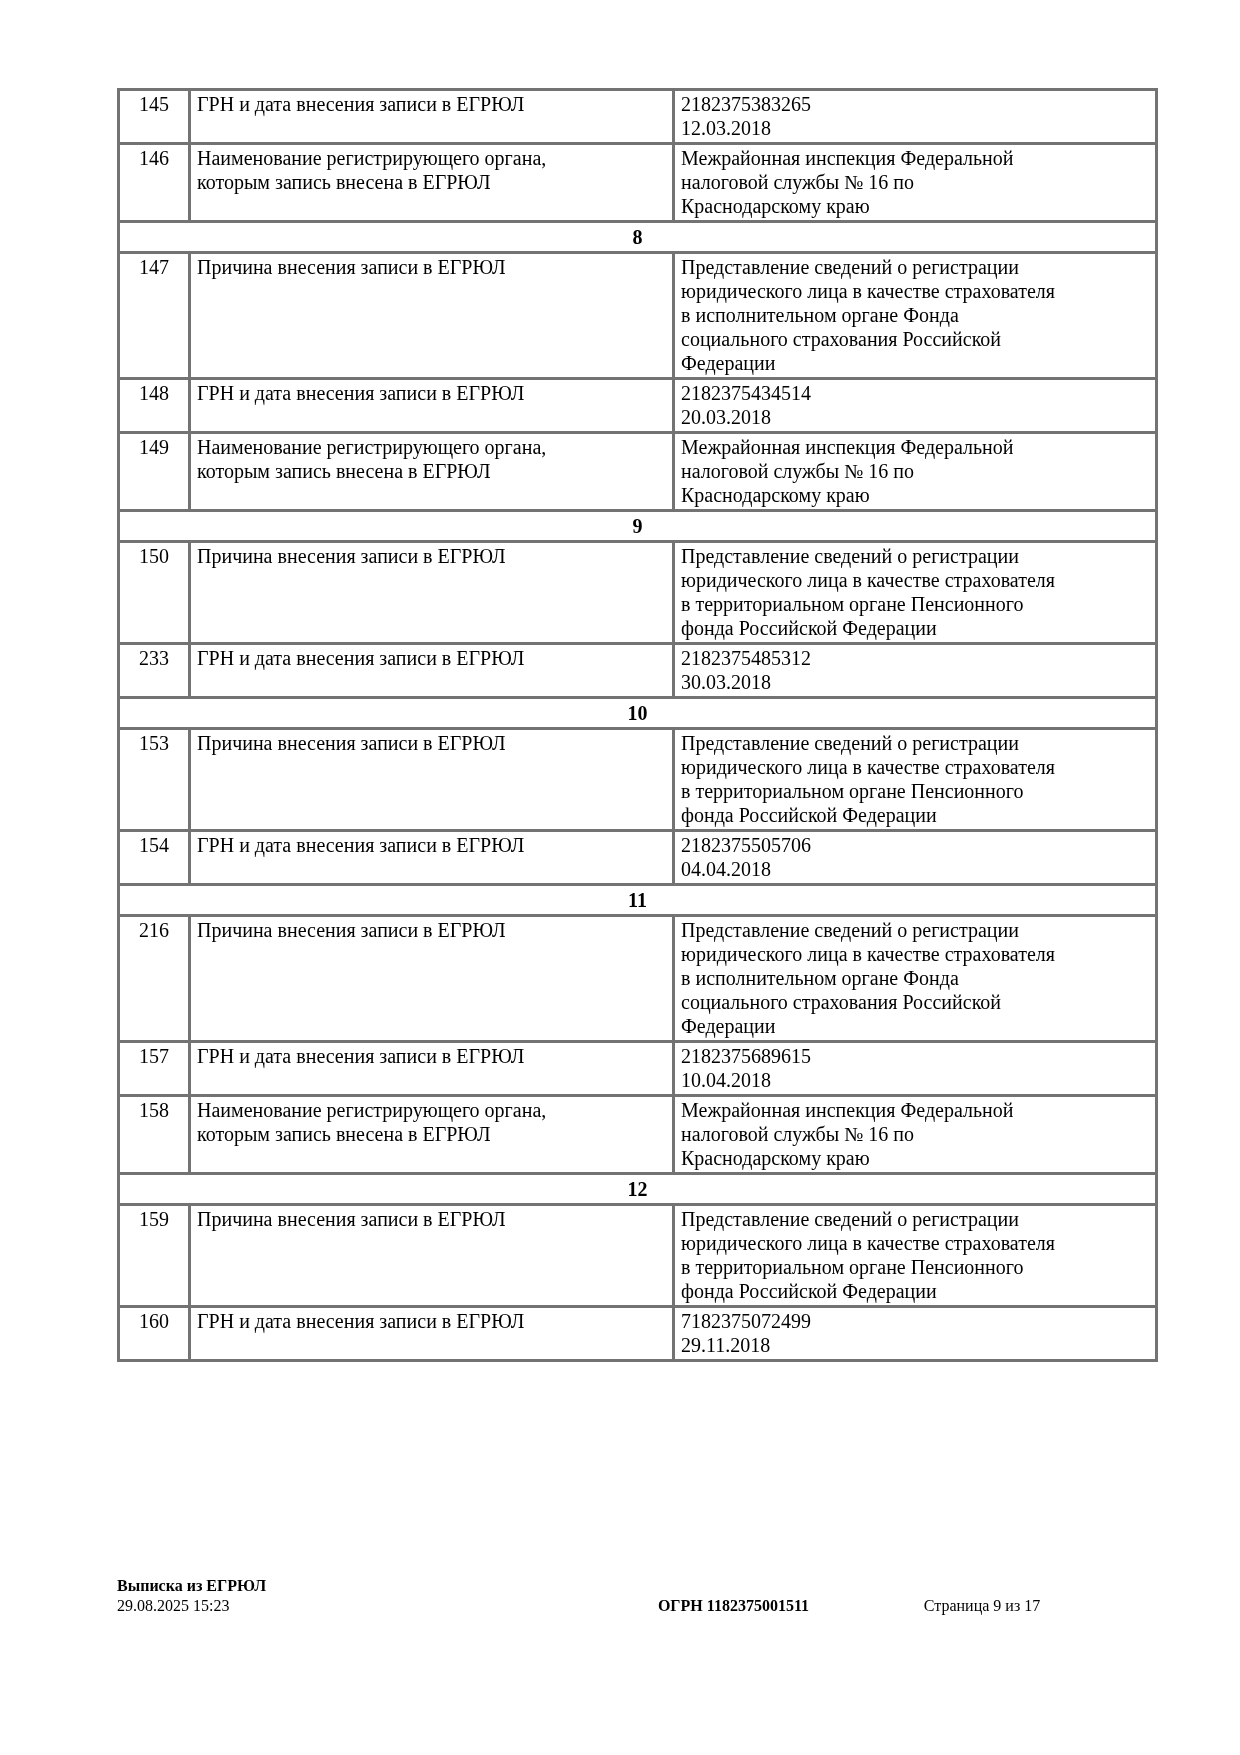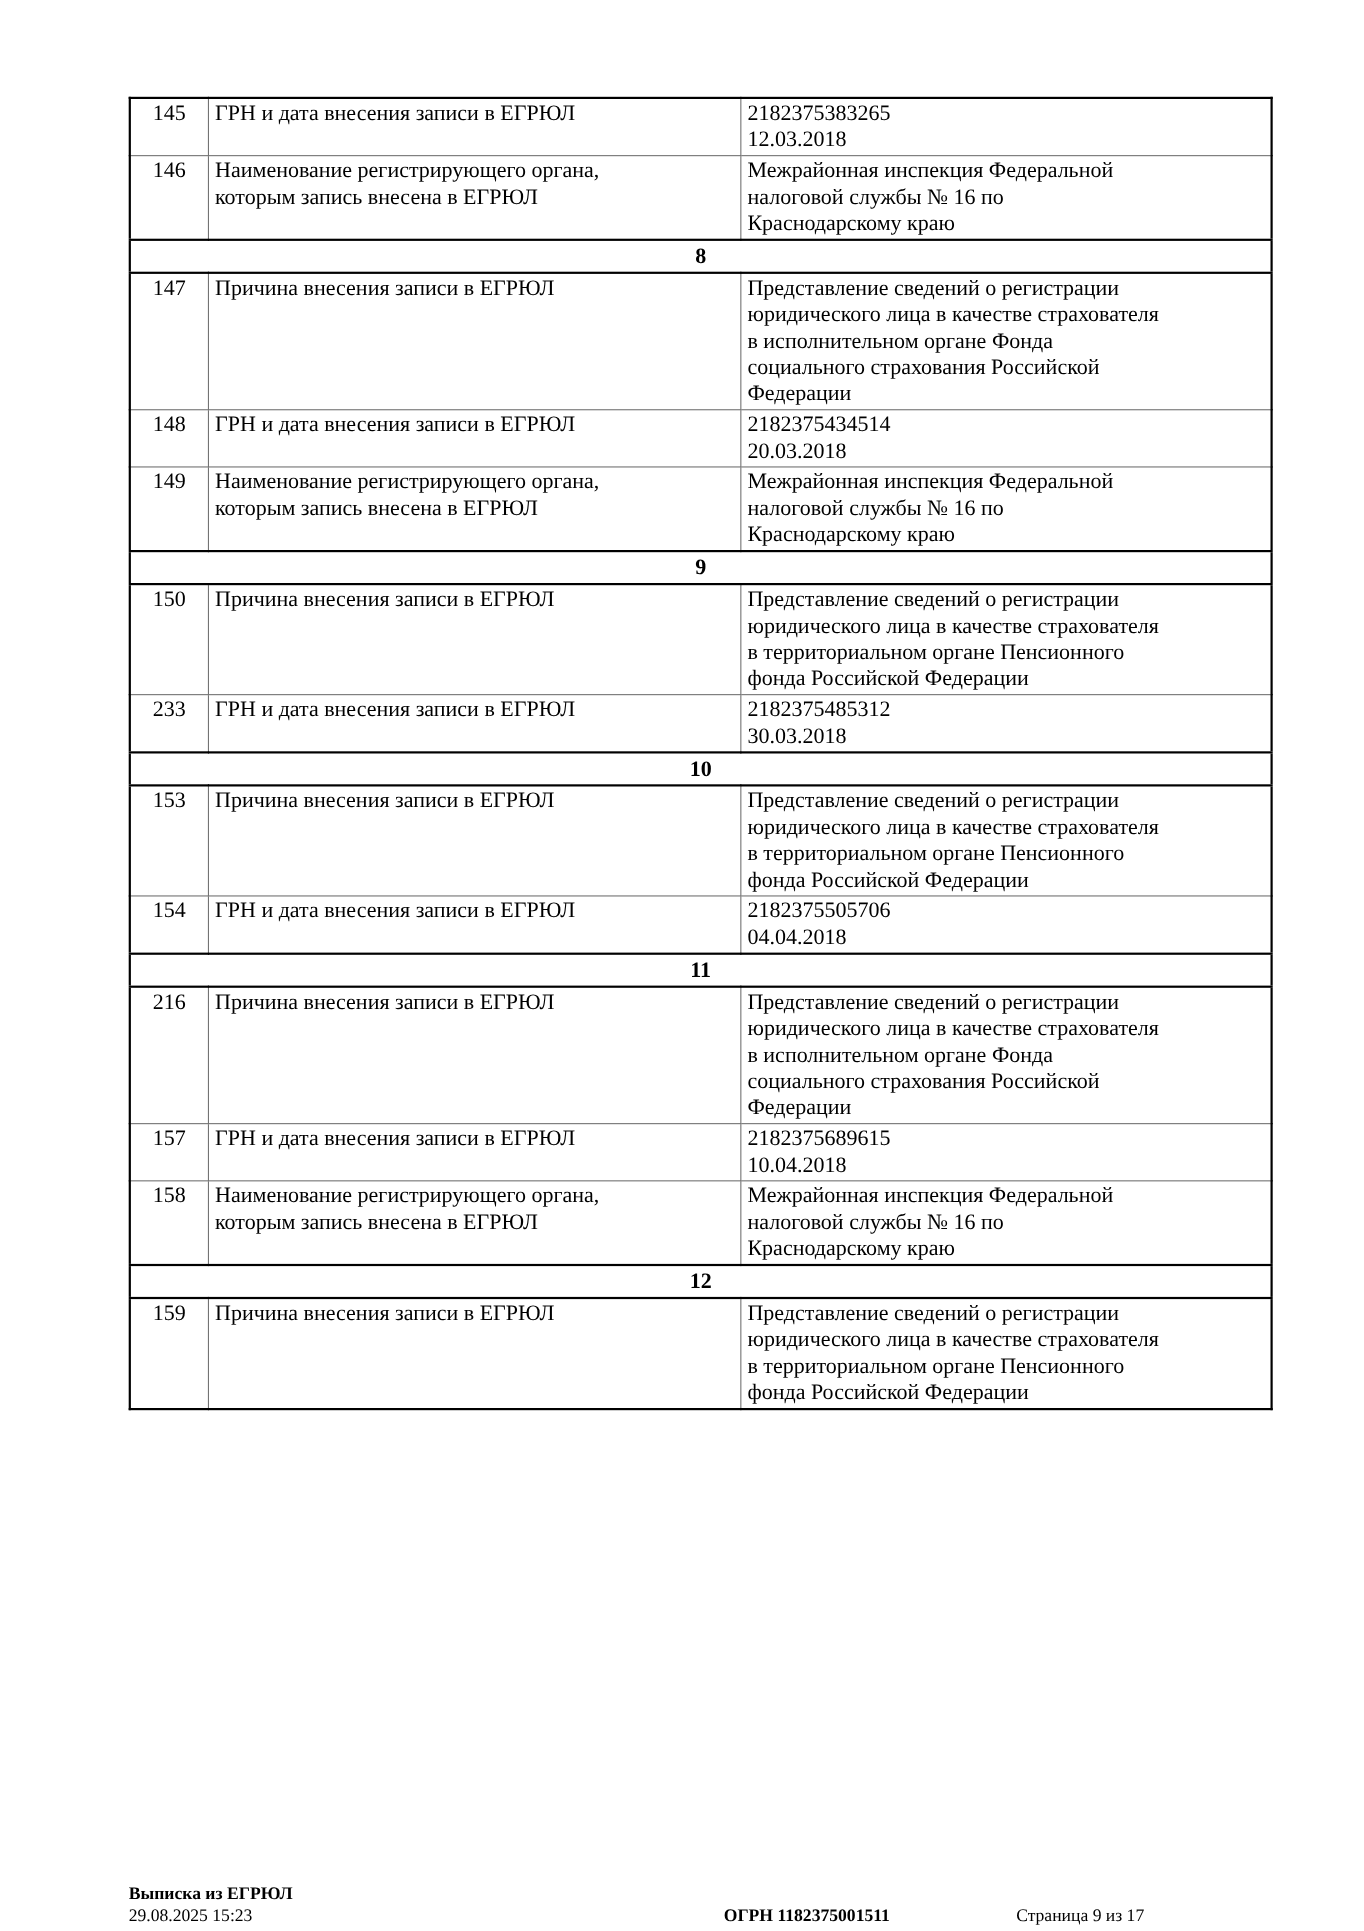--- a/index.html
+++ b/index.html
@@ -20,21 +20,21 @@
   table.extract-table {
     position: absolute;
     left: 117px;
     top: 88px;
     width: 1038px;
     border-collapse: collapse;
     table-layout: fixed;
     border: 2px solid #000000;
   }
   table.extract-table td {
-    border: 1px solid #737373;
+    border: 3px solid #737373;
     vertical-align: top;
     font-size: 20px;
     line-height: 24px;
     padding: 1px 6px 2px 6px;
     white-space: pre-line;
     overflow: hidden;
   }
   td.num-cell {
     text-align: center;
     padding-left: 2px;
@@ -44,21 +44,21 @@
     border-top: 2px solid #000000;
     border-bottom: 2px solid #000000;
     text-align: center;
     font-weight: bold;
     padding-top: 2px;
     padding-bottom: 2px;
   }
   .page-footer {
     position: absolute;
     left: 117px;
-    top: 1712px;
+    top: 1576px;
     width: 1038px;
     display: flex;
     align-items: flex-end;
     font-size: 16px;
     line-height: 20px;
   }
   .footer-left  { flex: 1; text-align: left; }
   .footer-center{ flex: 1; text-align: right; font-weight: bold; }
   .footer-right { flex: 1; text-align: center; }
   .footer-title { font-weight: bold; }
@@ -199,20 +199,26 @@
 
   <tr class="data-row">
     <td class="num-cell">159</td>
     <td class="label-cell">Причина внесения записи в ЕГРЮЛ</td>
     <td class="value-cell">Представление сведений о регистрации
 юридического лица в качестве страхователя
 в территориальном органе Пенсионного
 фонда Российской Федерации</td>
   </tr>
 
+  <tr class="data-row">
+    <td class="num-cell">160</td>
+    <td class="label-cell">ГРН и дата внесения записи в ЕГРЮЛ</td>
+    <td class="value-cell">7182375072499
+29.11.2018</td>
+  </tr>
 </tbody>
   </table>
 
   <div class="page-footer">
     <div class="footer-left">
       <div class="footer-title">Выписка из ЕГРЮЛ</div>
       <div>29.08.2025 15:23</div>
     </div>
     <div class="footer-center">ОГРН 1182375001511</div>
     <div class="footer-right">Страница 9 из 17</div>

